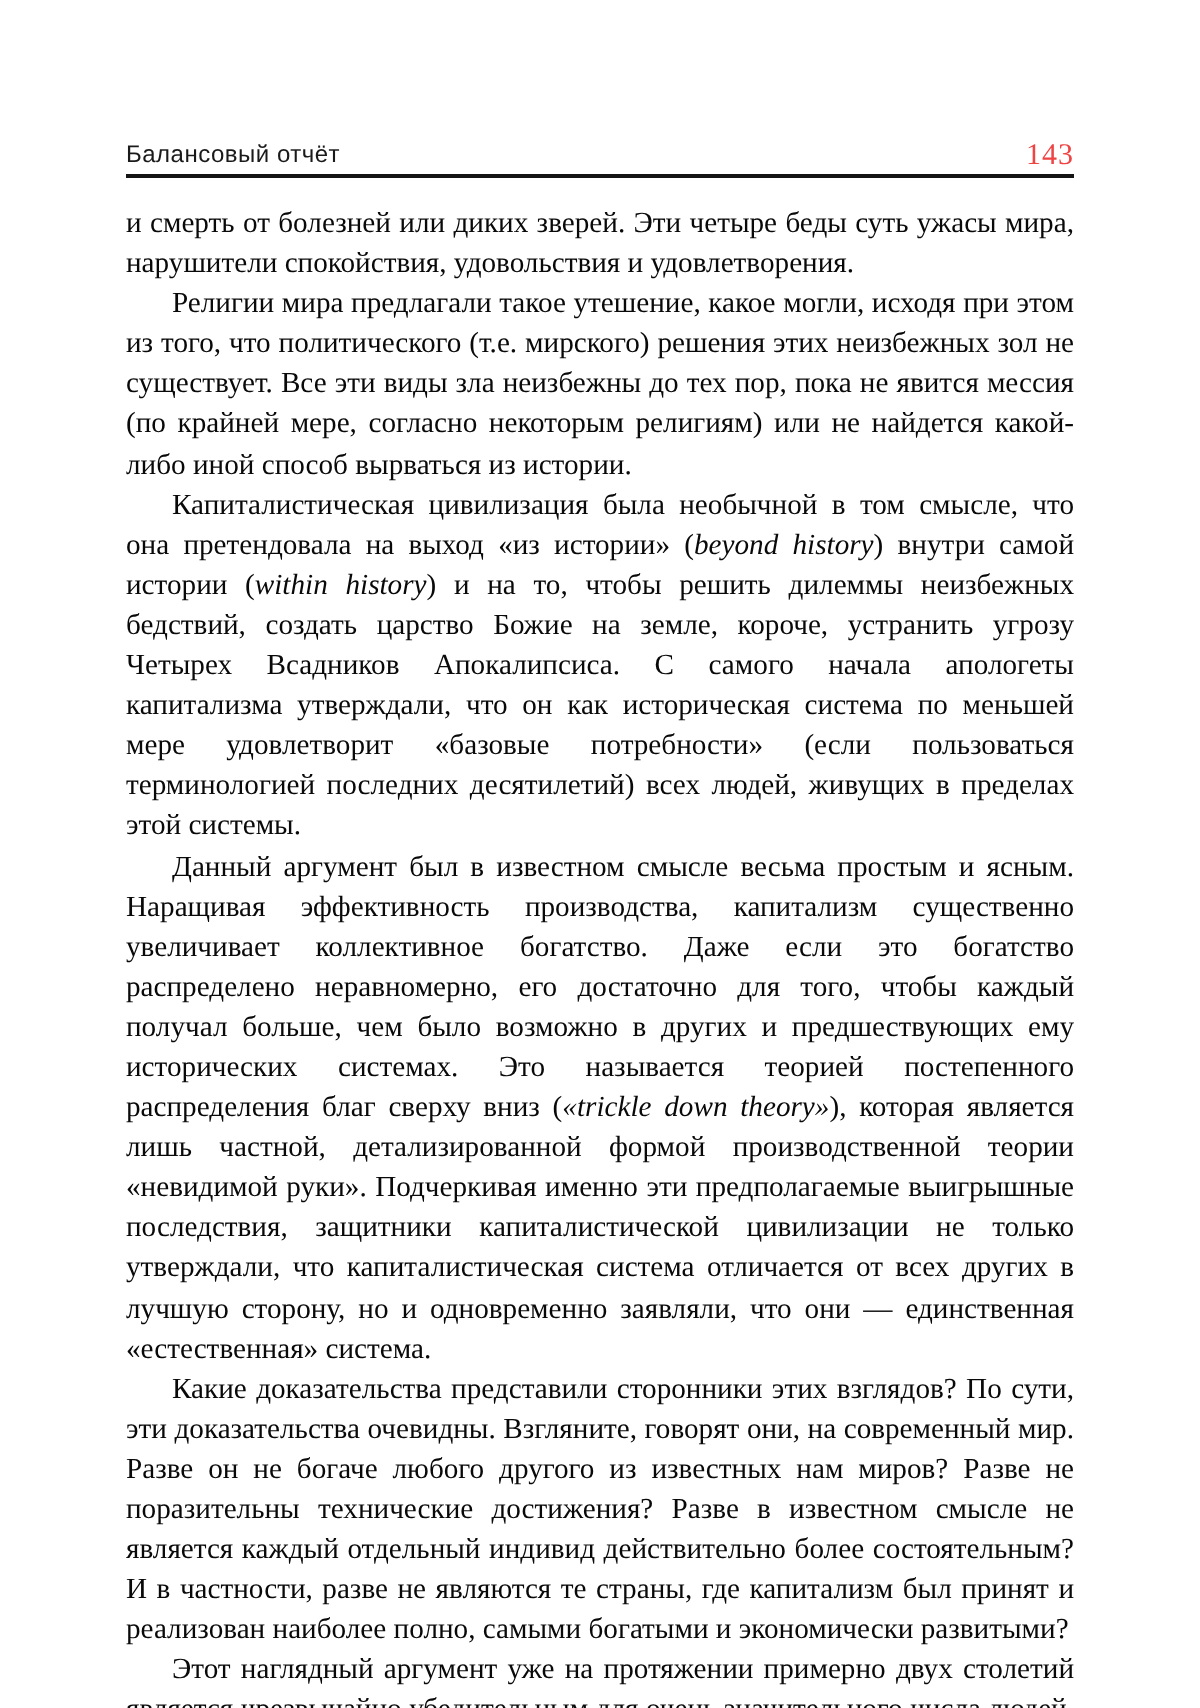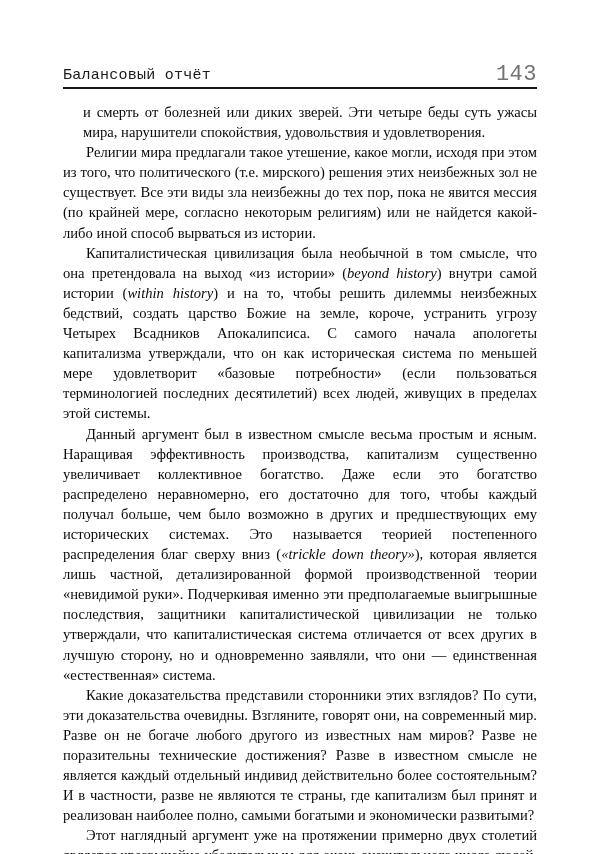--- a/index.html
+++ b/index.html
@@ -29,33 +29,33 @@
 
   
   .running-head {
     position: relative;
     height: 24px;
   }
   .running-head-title {
     position: absolute;
     left: 0;
     bottom: 2px;
-    font-family: Liberation Mono, monospace;
-    font-size: 15px;
+    font-family: Liberation Sans, sans-serif;
+    font-size: 12px;
     letter-spacing: 0.25px;
     color: #1a1a1a;
     white-space: nowrap;
   }
   .running-head-folio {
     position: absolute;
     right: 0;
     bottom: -1px;
-    font-family: Liberation Mono, monospace;
-    font-size: 22px;
-    color: #737373;
+    font-family: Liberation Serif, serif;
+    font-size: 15px;
+    color: #ef4444;
     letter-spacing: 0.5px;
   }
   .head-rule {
     width: 100%;
     height: 2px;
     background: #141414;
     margin-top: 1px;
     margin-bottom: 13px;
   }
 
@@ -69,21 +69,20 @@
     -webkit-font-smoothing: none;
   }
   .body-text p {
     margin: 0;
     text-indent: 23px;
     text-align: justify;
     hyphens: manual;
   }
   .body-text p.no-indent {
     text-indent: 0;
-    margin-left: 20px;
   }
   .body-text i,
   .body-text em {
   }
 </style>
 </head>
 <body>
 
 <div class="page">
   <div class="page-inner">

